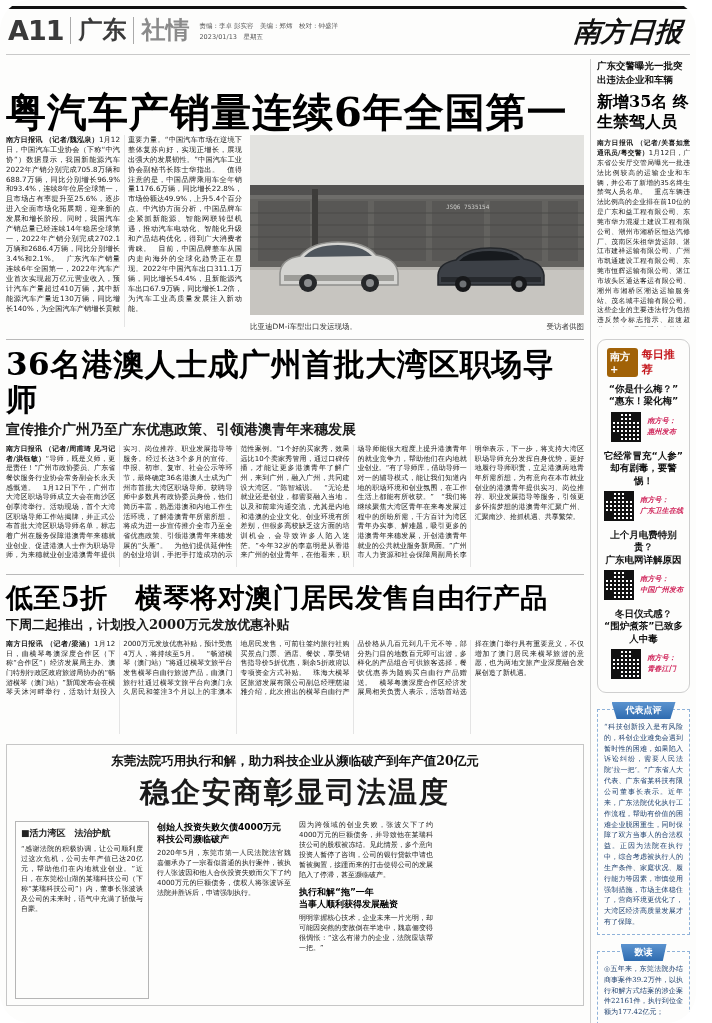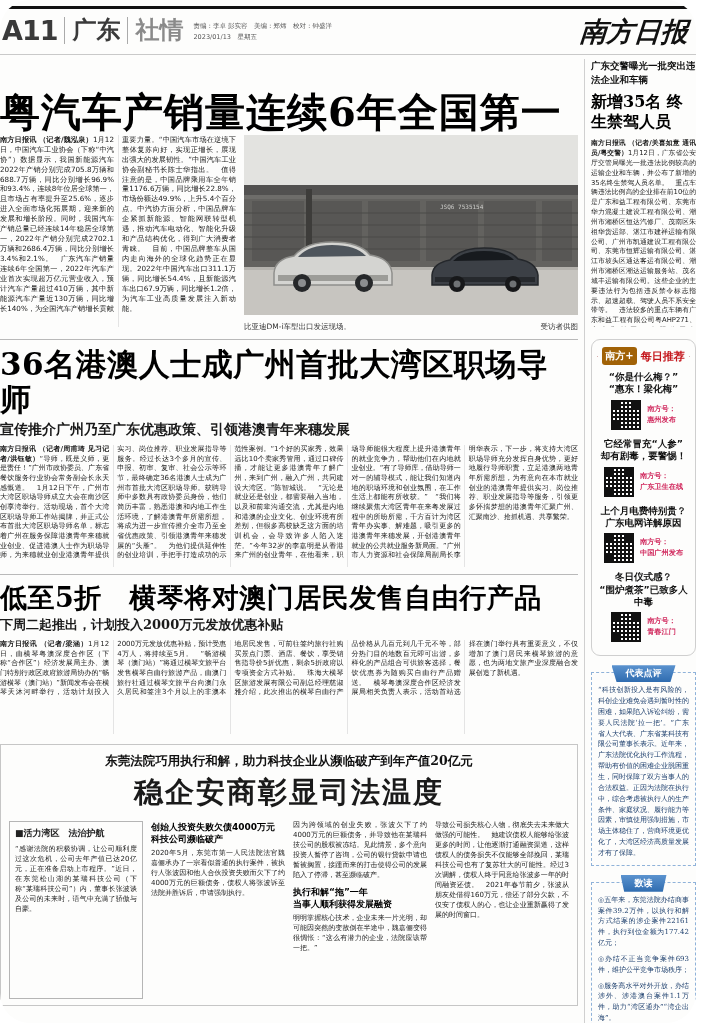--- a/index.html
+++ b/index.html
@@ -1,19 +1,19 @@
 <!DOCTYPE html>
 <html><head>
 <meta charset="utf-8">
 <style>
   * { margin:0; padding:0; box-sizing:border-box; }
   html,body { background:#fff; }
   body { width:712px; height:1023px; overflow:hidden;
          font-family:"DejaVu Sans","Liberation Sans",sans-serif; color:#1a1a1a; }
-  .page { width:696px; height:1023px; padding:6px 0 0; overflow:hidden; background:#fdfdfc;border-radius:30px; }
+  .page { width:696px; height:1023px; padding:6px 6px 0; overflow:hidden; background:#fdfdfc;border-radius:30px; }
   .top-black { height:3px; background:#111; }
   
   .header { display:flex; justify-content:space-between; align-items:flex-start; padding:5px 2px 4px; }
   .header-left { display:flex; align-items:center; gap:7px; }
   .ed-num { font-size:27px; font-weight:bold; color:#3a3a3a; letter-spacing:-1px; }
   .vsep { width:1px; height:27px; background:#aaa; }
   .sec1 { font-size:24px; font-weight:bold; color:#3a3a3a; }
   .sec2 { font-size:24px; color:#8a8a8a; font-weight:bold; }
   .credits { font-size:6.5px; color:#555; line-height:1.7; margin-left:3px; padding-top:4px; }
   .masthead { font-family:"DejaVu Serif","Liberation Serif",serif; font-style:italic; font-weight:900;
@@ -61,21 +61,21 @@
   .s-kicker { font-size:9.5px; font-weight:bold; line-height:1.45; color:#111; }
   .s-h2 { font-size:16px; font-weight:900; line-height:1.3; margin:5px 0 6px; color:#000; }
   .s-body { font-size:6.8px; line-height:1.45; height:188px; overflow:hidden; }
   .daily { border:1px solid #cfcfcf; border-radius:9px; padding:7px 5px 5px; margin-top:12px; }
   .daily-head { display:flex; align-items:center; justify-content:center; gap:4px; margin-bottom:6px; }
   .daily-head:before,.daily-head:after { content:""; flex:1; height:1px; background:#d9b0b0; }
   .nf-logo { background:#a16207; color:#fff; font-size:10px; font-weight:bold; padding:2px 3px; border-radius:3px; }
   .daily-title { color:#c4161c; font-size:11px; font-weight:900; }
   .d-item { margin-bottom:8px; }
   .d-title { font-size:9.5px; font-weight:bold; text-align:center; line-height:1.3; margin-bottom:4px; color:#111; }
-  .d-row { display:flex; align-items:center; justify-content:center; gap:6px; }
+  .d-row { display:flex; align-items:center; justify-content:center; gap:6px;font-style:italic; }
   .qr { width:30px; height:30px; flex:0 0 30px;
         background:
           linear-gradient(#111,#111) 0 0/9px 9px no-repeat,
           linear-gradient(#111,#111) 100% 0/9px 9px no-repeat,
           linear-gradient(#111,#111) 0 100%/9px 9px no-repeat,
           repeating-linear-gradient(0deg,#111 0 2px,rgba(255,255,255,0) 2px 4px),
           repeating-linear-gradient(90deg,#111 0 2px,#fff 2px 4px); }
   .d-acc { font-size:7.2px; font-weight:bold; color:#d12a5e; line-height:1.5; }
   .bluebox { border:1px dashed #8fb2d9; position:relative; margin-top:16px; padding:12px 6px 6px; }
   .badge { position:absolute; top:-8px; left:50%; transform:translateX(-50%);
@@ -192,37 +192,34 @@
         </div>
       </div>
 
       <div class="a4-box">
         <div class="a4-kicker serif">东莞法院巧用执行和解，助力科技企业从濒临破产到年产值20亿元</div>
         <div class="a4-h1 serif">稳企安商彰显司法温度</div>
         <div class="a4-grid">
           <div class="a4-col">
             <div class="a4-frame">
               <div class="a4-tag">■活力湾区　法治护航</div>
-              <div class="just">“感谢法院的积极协调，让公司顺利度过这次危机，公司去年产值已达20亿元，正在准备启动上市程序。”近日，在东莞松山湖的某瑞科技公司（下称“某瑞科技公司”）内，董事长张波谈及公司的未来时，语气中充满了骄傲与自豪。</div>
+              <div class="just">“感谢法院的积极协调，让公司顺利度过这次危机，公司去年产值已达20亿元，帮助他们在内地就业创业。”近日，在东莞松山湖的某瑞科技公司（下称“某瑞科技公司”）内，董事长张波谈及公司的未来时，语气中充满了骄傲与自豪。</div>
             </div>
           </div>
           <div class="a4-col">
             <div class="a4-sub preline">创始人投资失败欠债4000万元
 科技公司濒临破产</div>
             <div class="just">2020年5月，东莞市第一人民法院法官魏嘉俪承办了一宗看似普通的执行案件，被执行人张波因和他人合伙投资失败而欠下了约4000万元的巨额债务，债权人将张波诉至法院并胜诉后，申请强制执行。</div>
           </div>
           <div class="a4-col">
             <div class="just clip70">因为跨领域的创业失败，张波欠下了约4000万元的巨额债务，并导致他在某瑞科技公司的股权被冻结。见此情景，多个意向投资人暂停了咨询，公司的银行贷款申请也暂被搁置，接踵而来的打击使得公司的发展陷入了停滞，甚至濒临破产。</div>
             <div class="a4-sub a4-sub2 preline">执行和解“拖”一年
 当事人顺利获得发展融资</div>
             <div class="just">明明掌握核心技术，企业未来一片光明，却可能因突然的变故倒在半途中，魏嘉俪变得很惆怅：“这么有潜力的企业，法院应该帮一把。”</div>
           </div>
-          <div class="a4-col">
-            <div class="just">导致公司损失核心人物，彻底失去未来做大做强的可能性。　她建议债权人能够给张波更多的时间，让他逐渐打通融资渠道，这样债权人的债务损失不仅能够全部挽回，某瑞科技公司也有了复苏壮大的可能性。经过3次调解，债权人终于同意给张波多一年的时间融资还债。　2021年春节前夕，张波从朋友处借得160万元，偿还了部分欠款，不仅安了债权人的心，也让企业重新赢得了发展的时间窗口。</div>
-          </div>
         </div>
       </div>
     </div>
 
     <div class="main-right">
 
       <div>
         <div class="s-kicker serif">广东交警曝光一批突出违法企业和车辆</div>
         <div class="s-h2 serif">新增35名 终生禁驾人员</div>
         <div class="s-body just">

